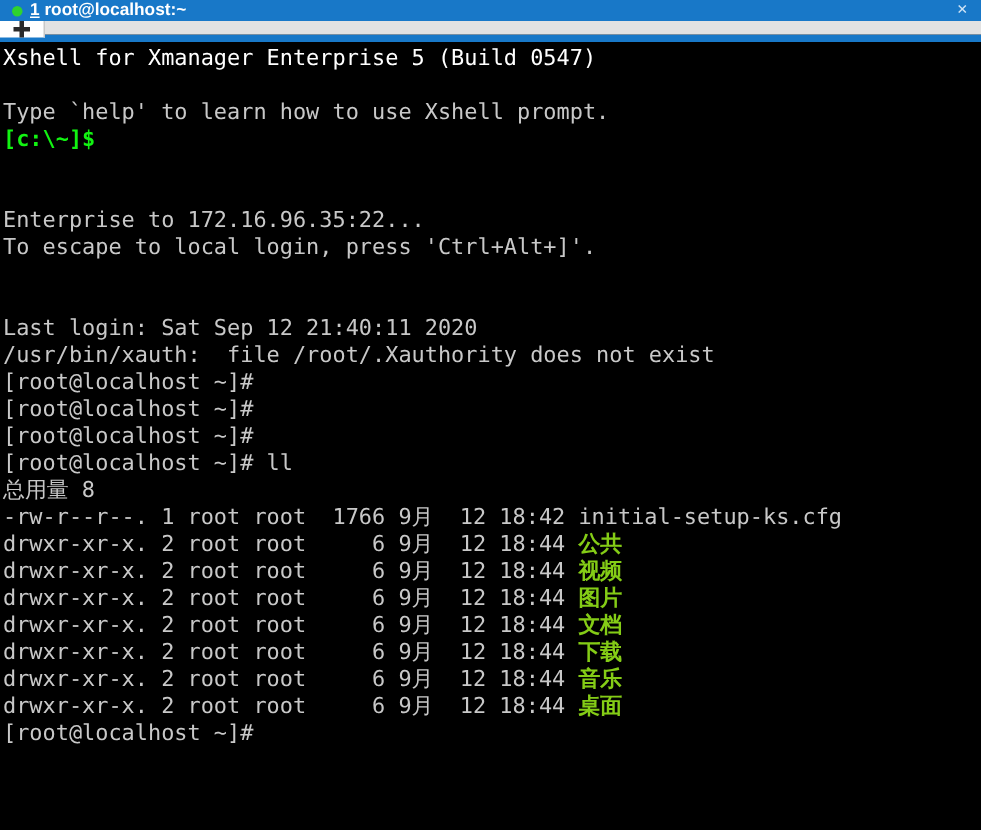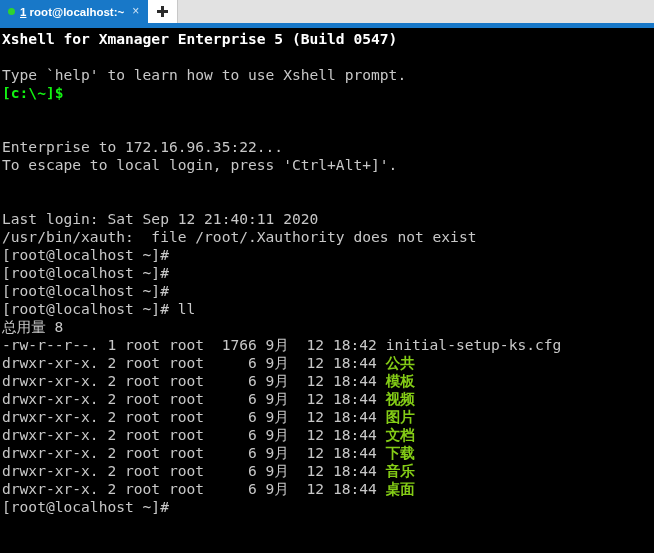--- a/index.html
+++ b/index.html
@@ -15,20 +15,21 @@
   }
 
   
   .tabbar {
     position: relative;
     height: 23px;
     background: #e2e2e2;
     display: flex;
     align-items: stretch;
     font-family: "Liberation Sans", sans-serif;
+    flex-direction: column;
   }
   .tab {
     display: flex;
     align-items: center;
     background: #1878c8;
     color: #ffffff;
     padding: 0 6px 0 8px;
     height: 23px;
     box-sizing: border-box;
     font-size: 11.5px;
@@ -107,21 +108,21 @@
   .line {
     font-family: "DejaVu Sans Mono", monospace;
     font-size: 14.6px;
     line-height: 18px;
     height: 18px;
     white-space: pre;
     color: #c8c8c8;
     letter-spacing: 0px;
   }
   .line.blank { color: transparent; }
-  .bold-white { color: #ffffff; font-weight: bold; }
+  .bold-white { color: #ffffff; font-weight: normal; }
   .grey { color: #c8c8c8; }
   .green-prompt { color: #12f312; font-weight: bold; }
   .dir { color: #84cc16; font-weight: bold; }
 </style>
 </head>
 <body>
 
 <div class="tabbar">
   <div class="tab">
     <span class="status-dot"></span>
@@ -151,21 +152,20 @@
 
   <div class="line grey"><span>[root@localhost ~]# </span></div>
   <div class="line grey"><span>[root@localhost ~]# </span></div>
   <div class="line grey"><span>[root@localhost ~]# </span></div>
   <div class="line grey"><span>[root@localhost ~]# </span><span>ll</span></div>
   <div class="line grey">总用量 8</div>
 
   <div id="listing-rows">
       <div class="line grey"><span>-rw-r--r--. 1 root root  1766 9月  12 18:42 </span><span>initial-setup-ks.cfg</span></div>
       <div class="line grey"><span>drwxr-xr-x. 2 root root     6 9月  12 18:44 </span><span class="dir">公共</span></div>
-      <div class="line grey"><span>drwxr-xr-x. 2 root root     6 9月  12 18:44 </span><span class="dir">模板</span></div>
       <div class="line grey"><span>drwxr-xr-x. 2 root root     6 9月  12 18:44 </span><span class="dir">视频</span></div>
       <div class="line grey"><span>drwxr-xr-x. 2 root root     6 9月  12 18:44 </span><span class="dir">图片</span></div>
       <div class="line grey"><span>drwxr-xr-x. 2 root root     6 9月  12 18:44 </span><span class="dir">文档</span></div>
       <div class="line grey"><span>drwxr-xr-x. 2 root root     6 9月  12 18:44 </span><span class="dir">下载</span></div>
       <div class="line grey"><span>drwxr-xr-x. 2 root root     6 9月  12 18:44 </span><span class="dir">音乐</span></div>
       <div class="line grey"><span>drwxr-xr-x. 2 root root     6 9月  12 18:44 </span><span class="dir">桌面</span></div>
     </div>
 
   <div class="line grey"><span>[root@localhost ~]# </span></div>
 </div>

